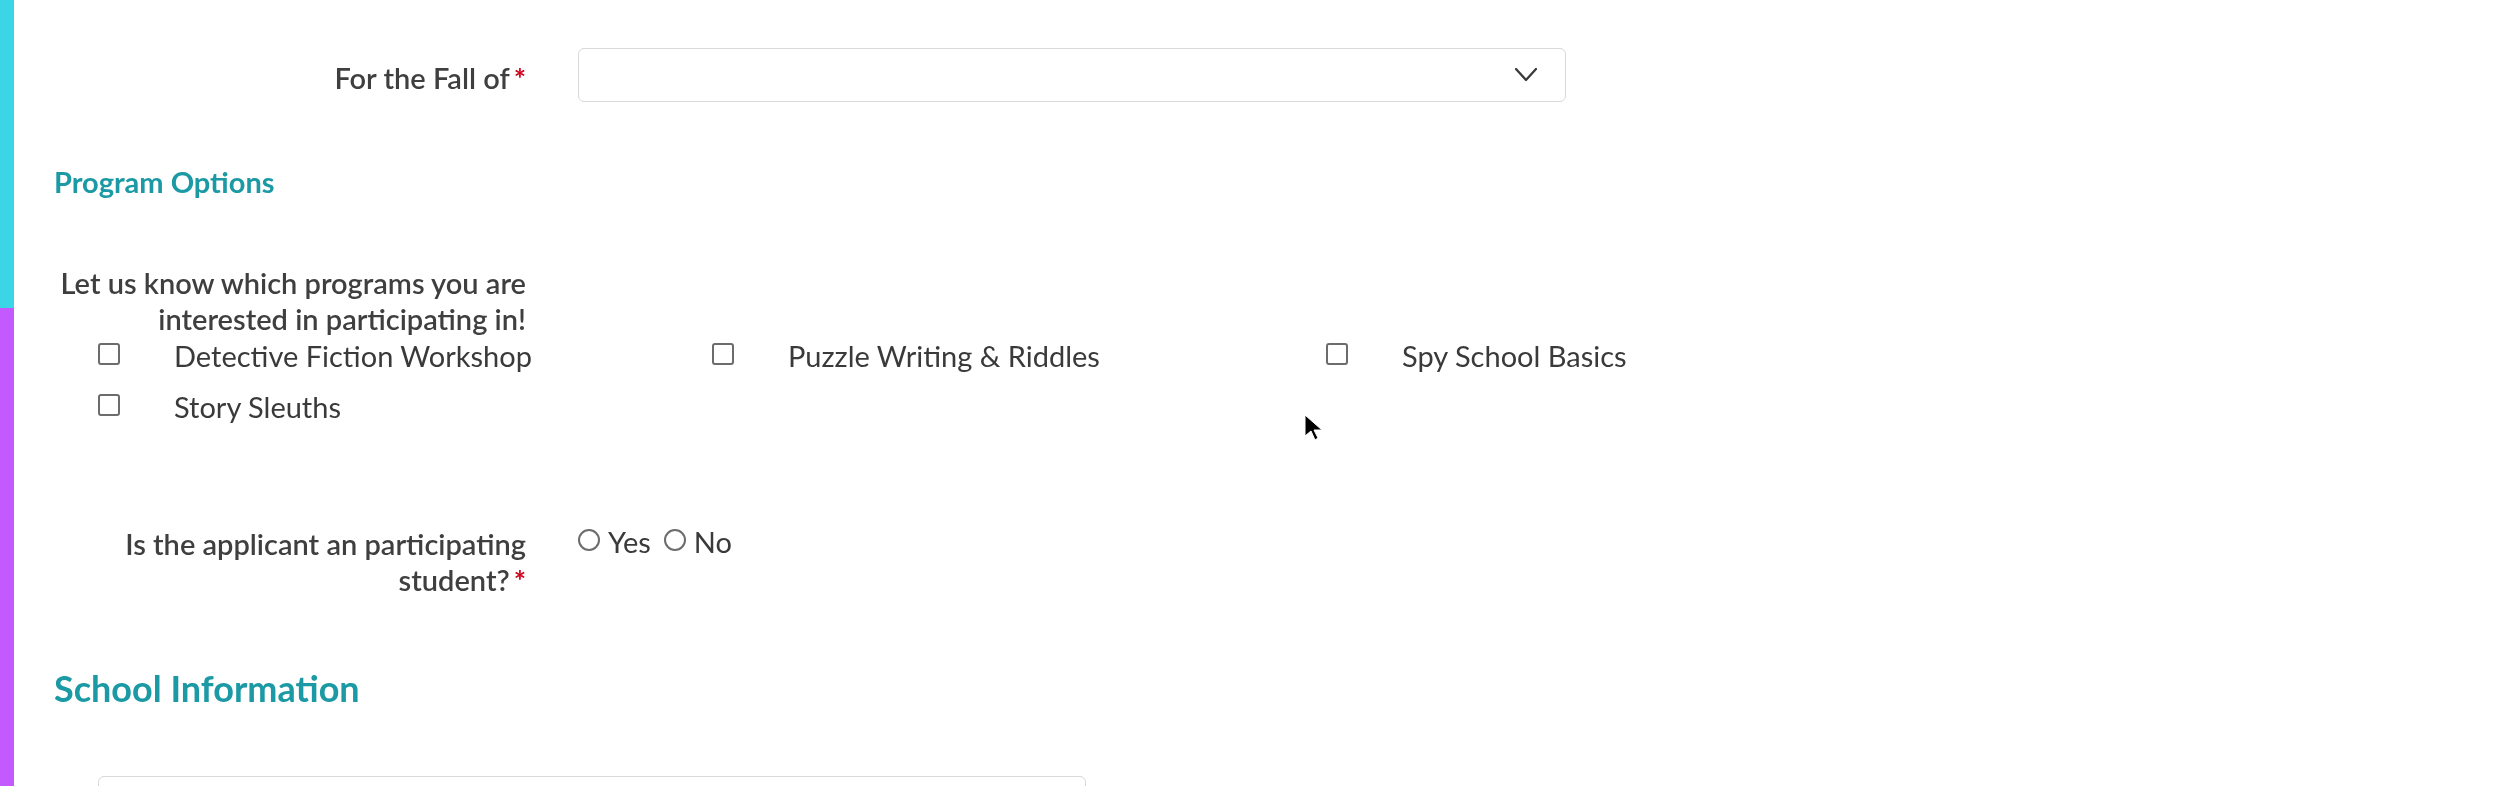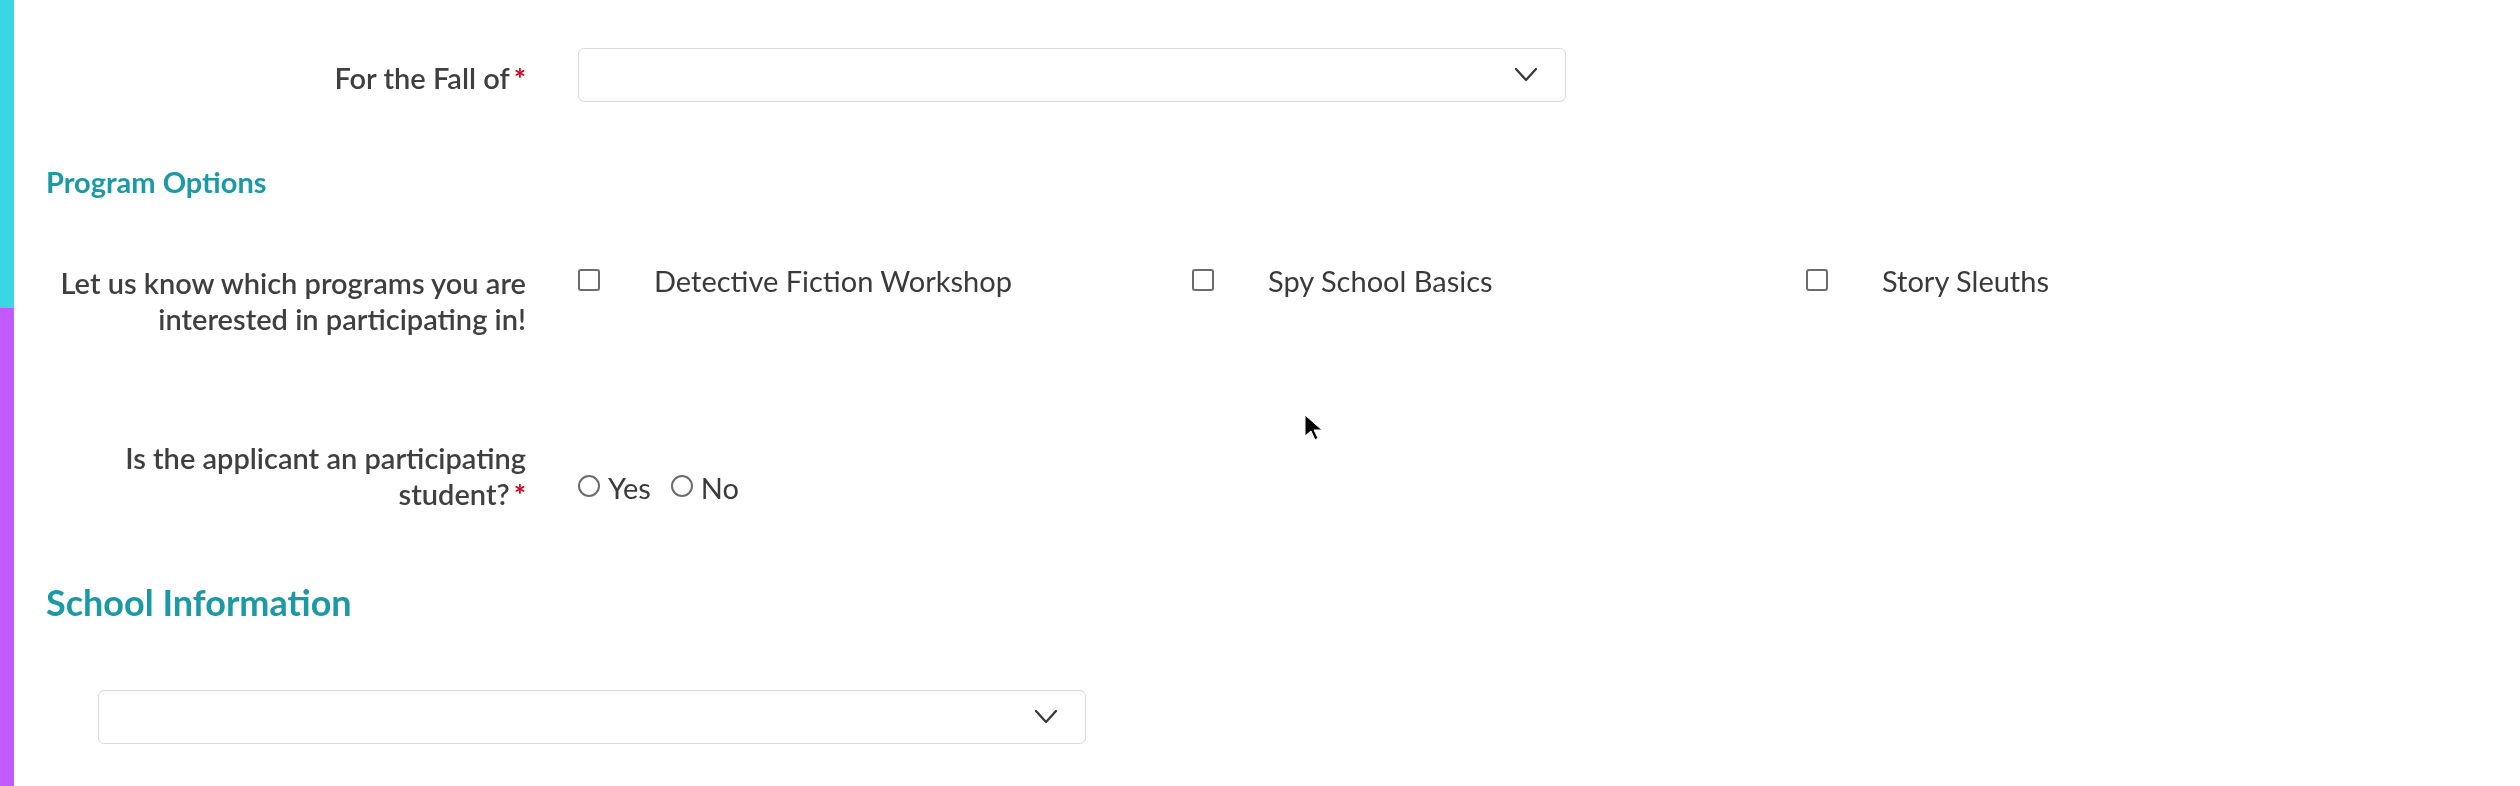--- a/index.html
+++ b/index.html
@@ -80,21 +80,21 @@
   }
 
   .chevron svg {
     display: block;
   }
 
   .section-heading {
     font-size: 29px;
     font-weight: 700;
     color: #1b99a4;
-    margin: 0;
+    margin: 8px;
   }
 
   .section-heading.large {
     font-size: 36px;
   }
 
   
   .check-grid {
     margin-left: 52px;
     display: grid;
@@ -122,24 +122,23 @@
     box-sizing: border-box;
     position: relative;
     top: -1px;
   }
 
   
   .radio-row {
     margin-left: 52px;
     display: flex;
     align-items: center;
-    gap: 20px;
+    gap: 13px;
     font-size: 29px;
     font-weight: 400;
-    margin-top: 32px;
   }
 
   .radio-item {
     display: flex;
     align-items: center;
   }
 
   .rdo {
     width: 22px;
     height: 22px;
@@ -181,29 +180,33 @@
           <svg width="22" height="14" viewBox="0 0 22 14">
               <path d="M1 1 L11 12 L21 1" stroke="#3a3a3a" stroke-width="2.3" fill="none" stroke-linecap="round" stroke-linejoin="round"></path>
             </svg>
         </span>
       </div>
     </div>
   </div>
 
   <h3 class="section-heading" style="margin-top:62px;">Program Options</h3>
 
-  <div class="row" style="margin-top:64px;">
+  <div class="row" style="margin-top:64px;flex-direction:column;">
     <div class="label-col" style="padding-top:2px;">
       <div>Let us know which programs you are</div>
       <div>interested in participating in!</div>
     </div>
     <div class="check-grid">
       <label class="check-item">
         <span class="chk"></span>
         <span>Detective Fiction Workshop</span>
+      </label>
+      <label class="check-item">
+        <span class="chk"></span>
+        <span>Puzzle Writing &amp; Riddles</span>
       </label>
       <label class="check-item">
         <span class="chk"></span>
         <span>Spy School Basics</span>
       </label>
       <label class="check-item">
         <span class="chk"></span>
         <span>Story Sleuths</span>
       </label>
     </div>

